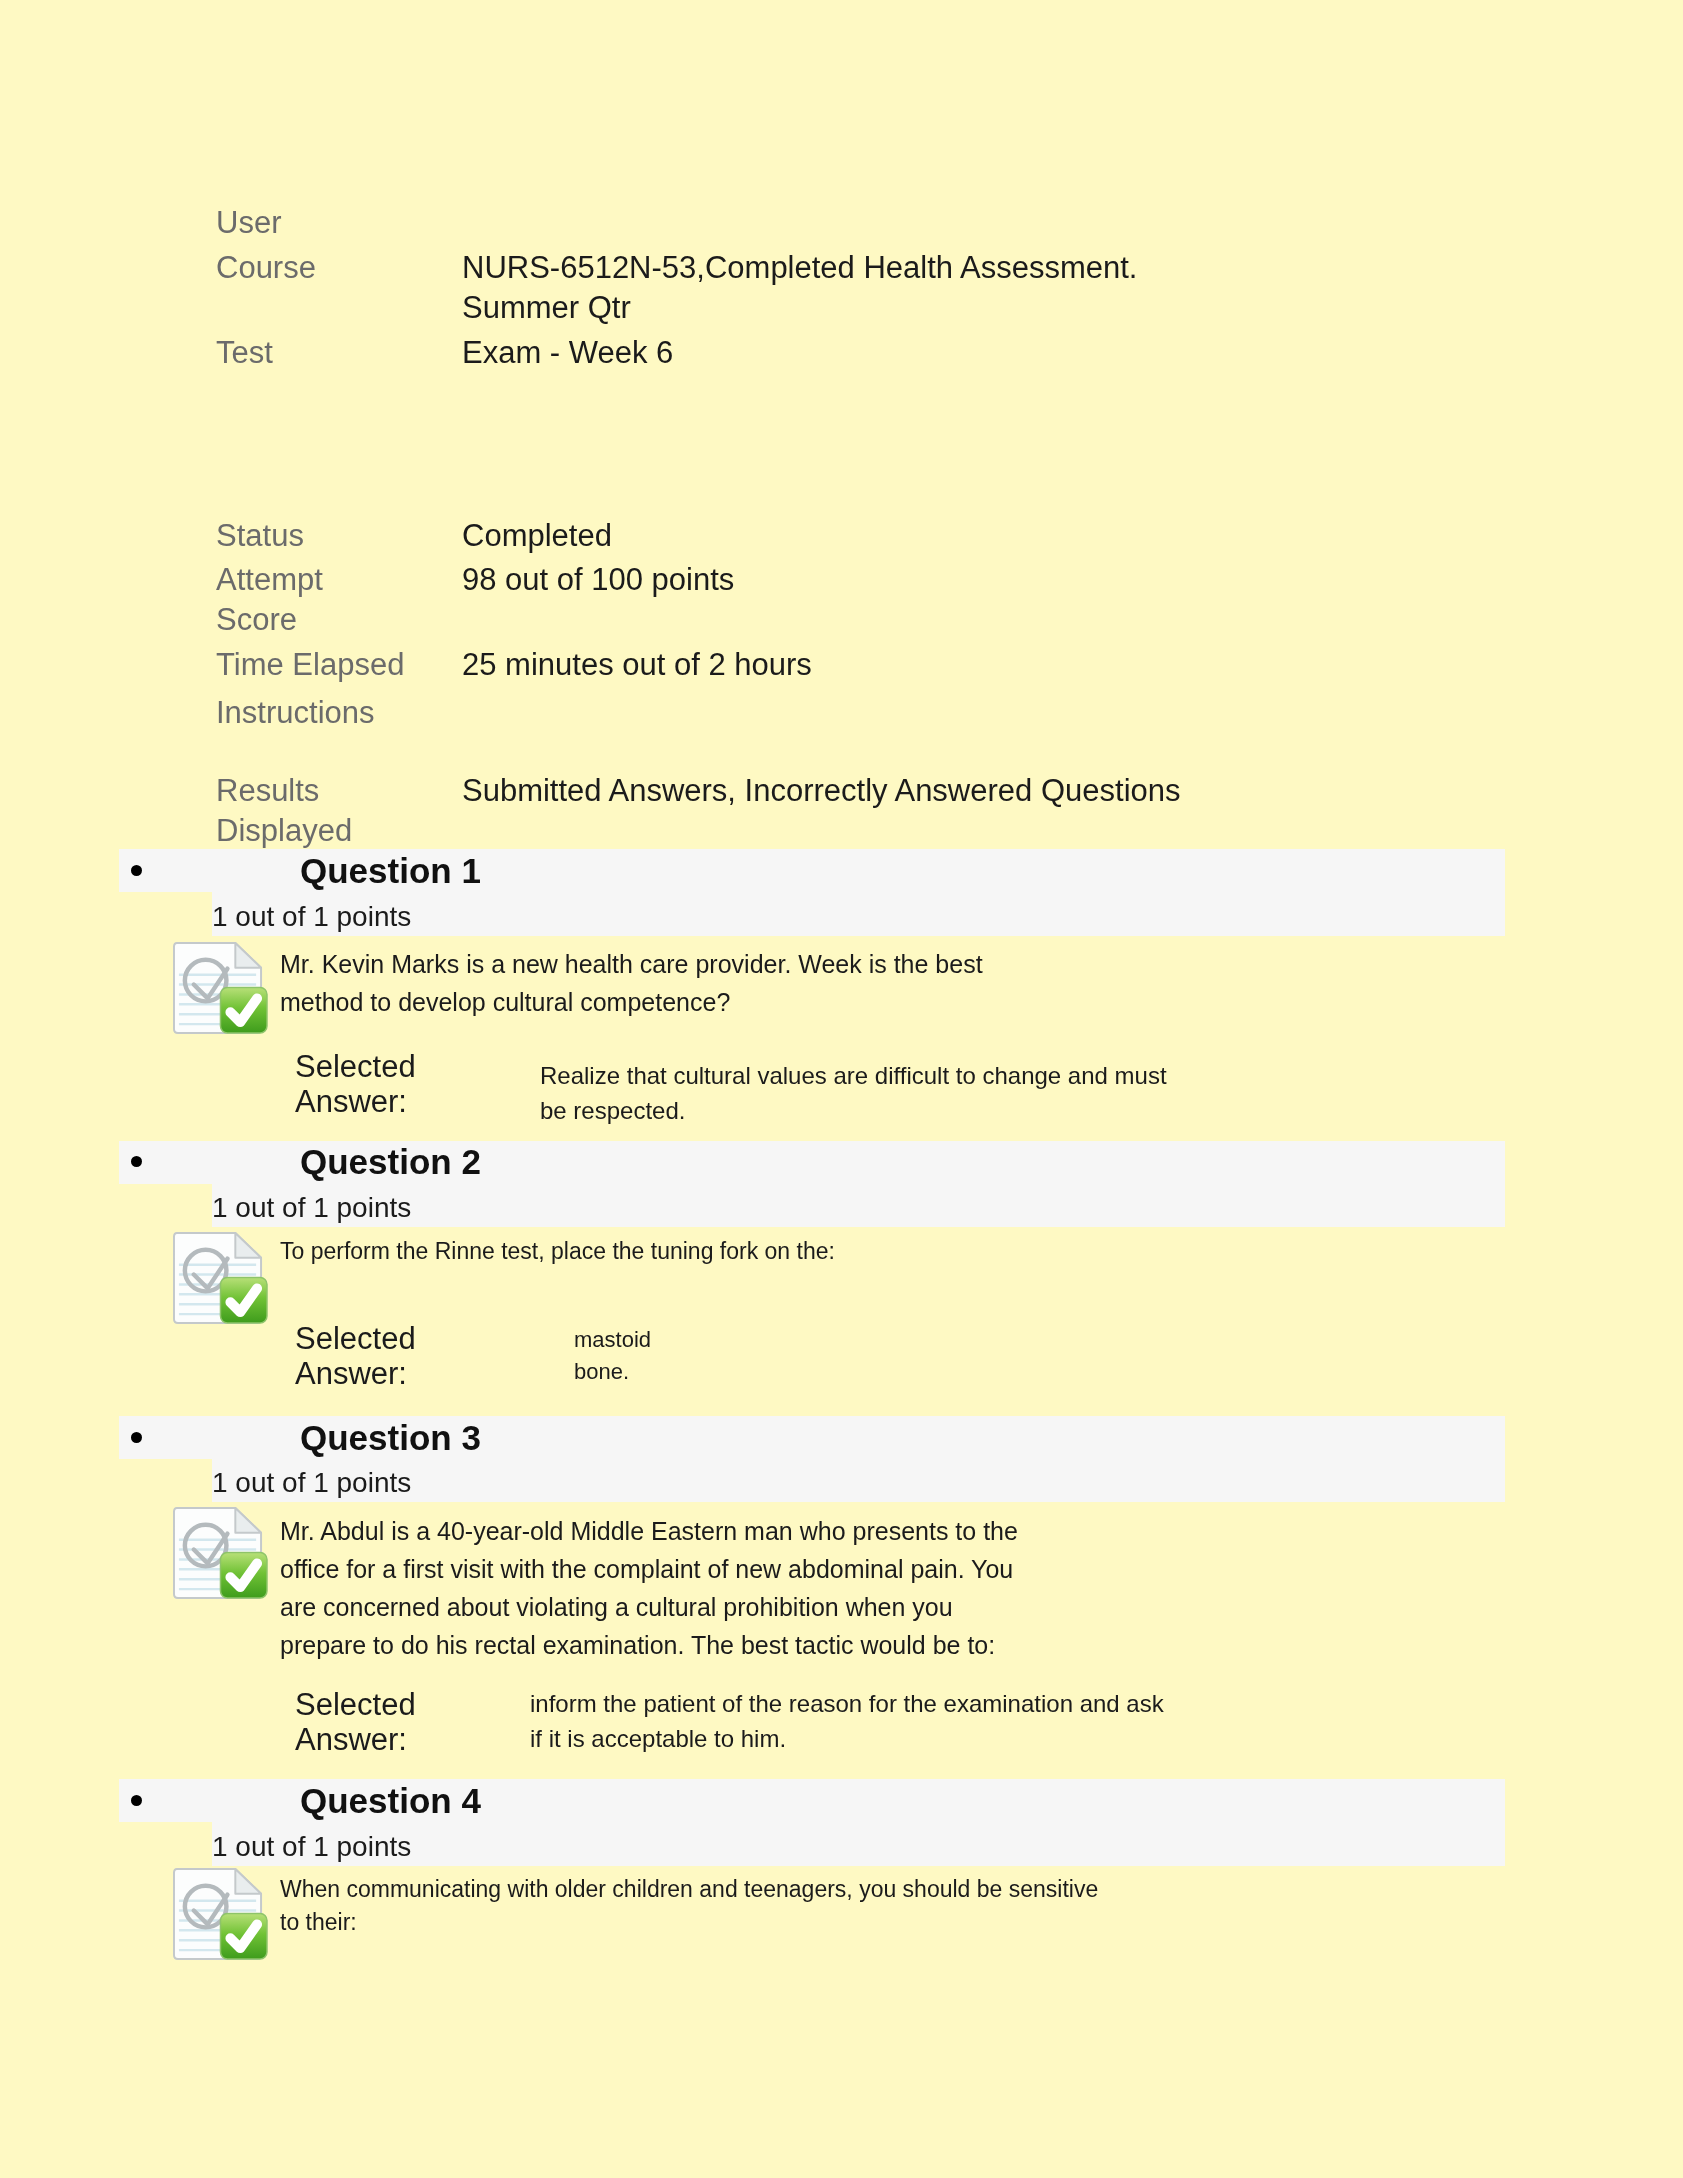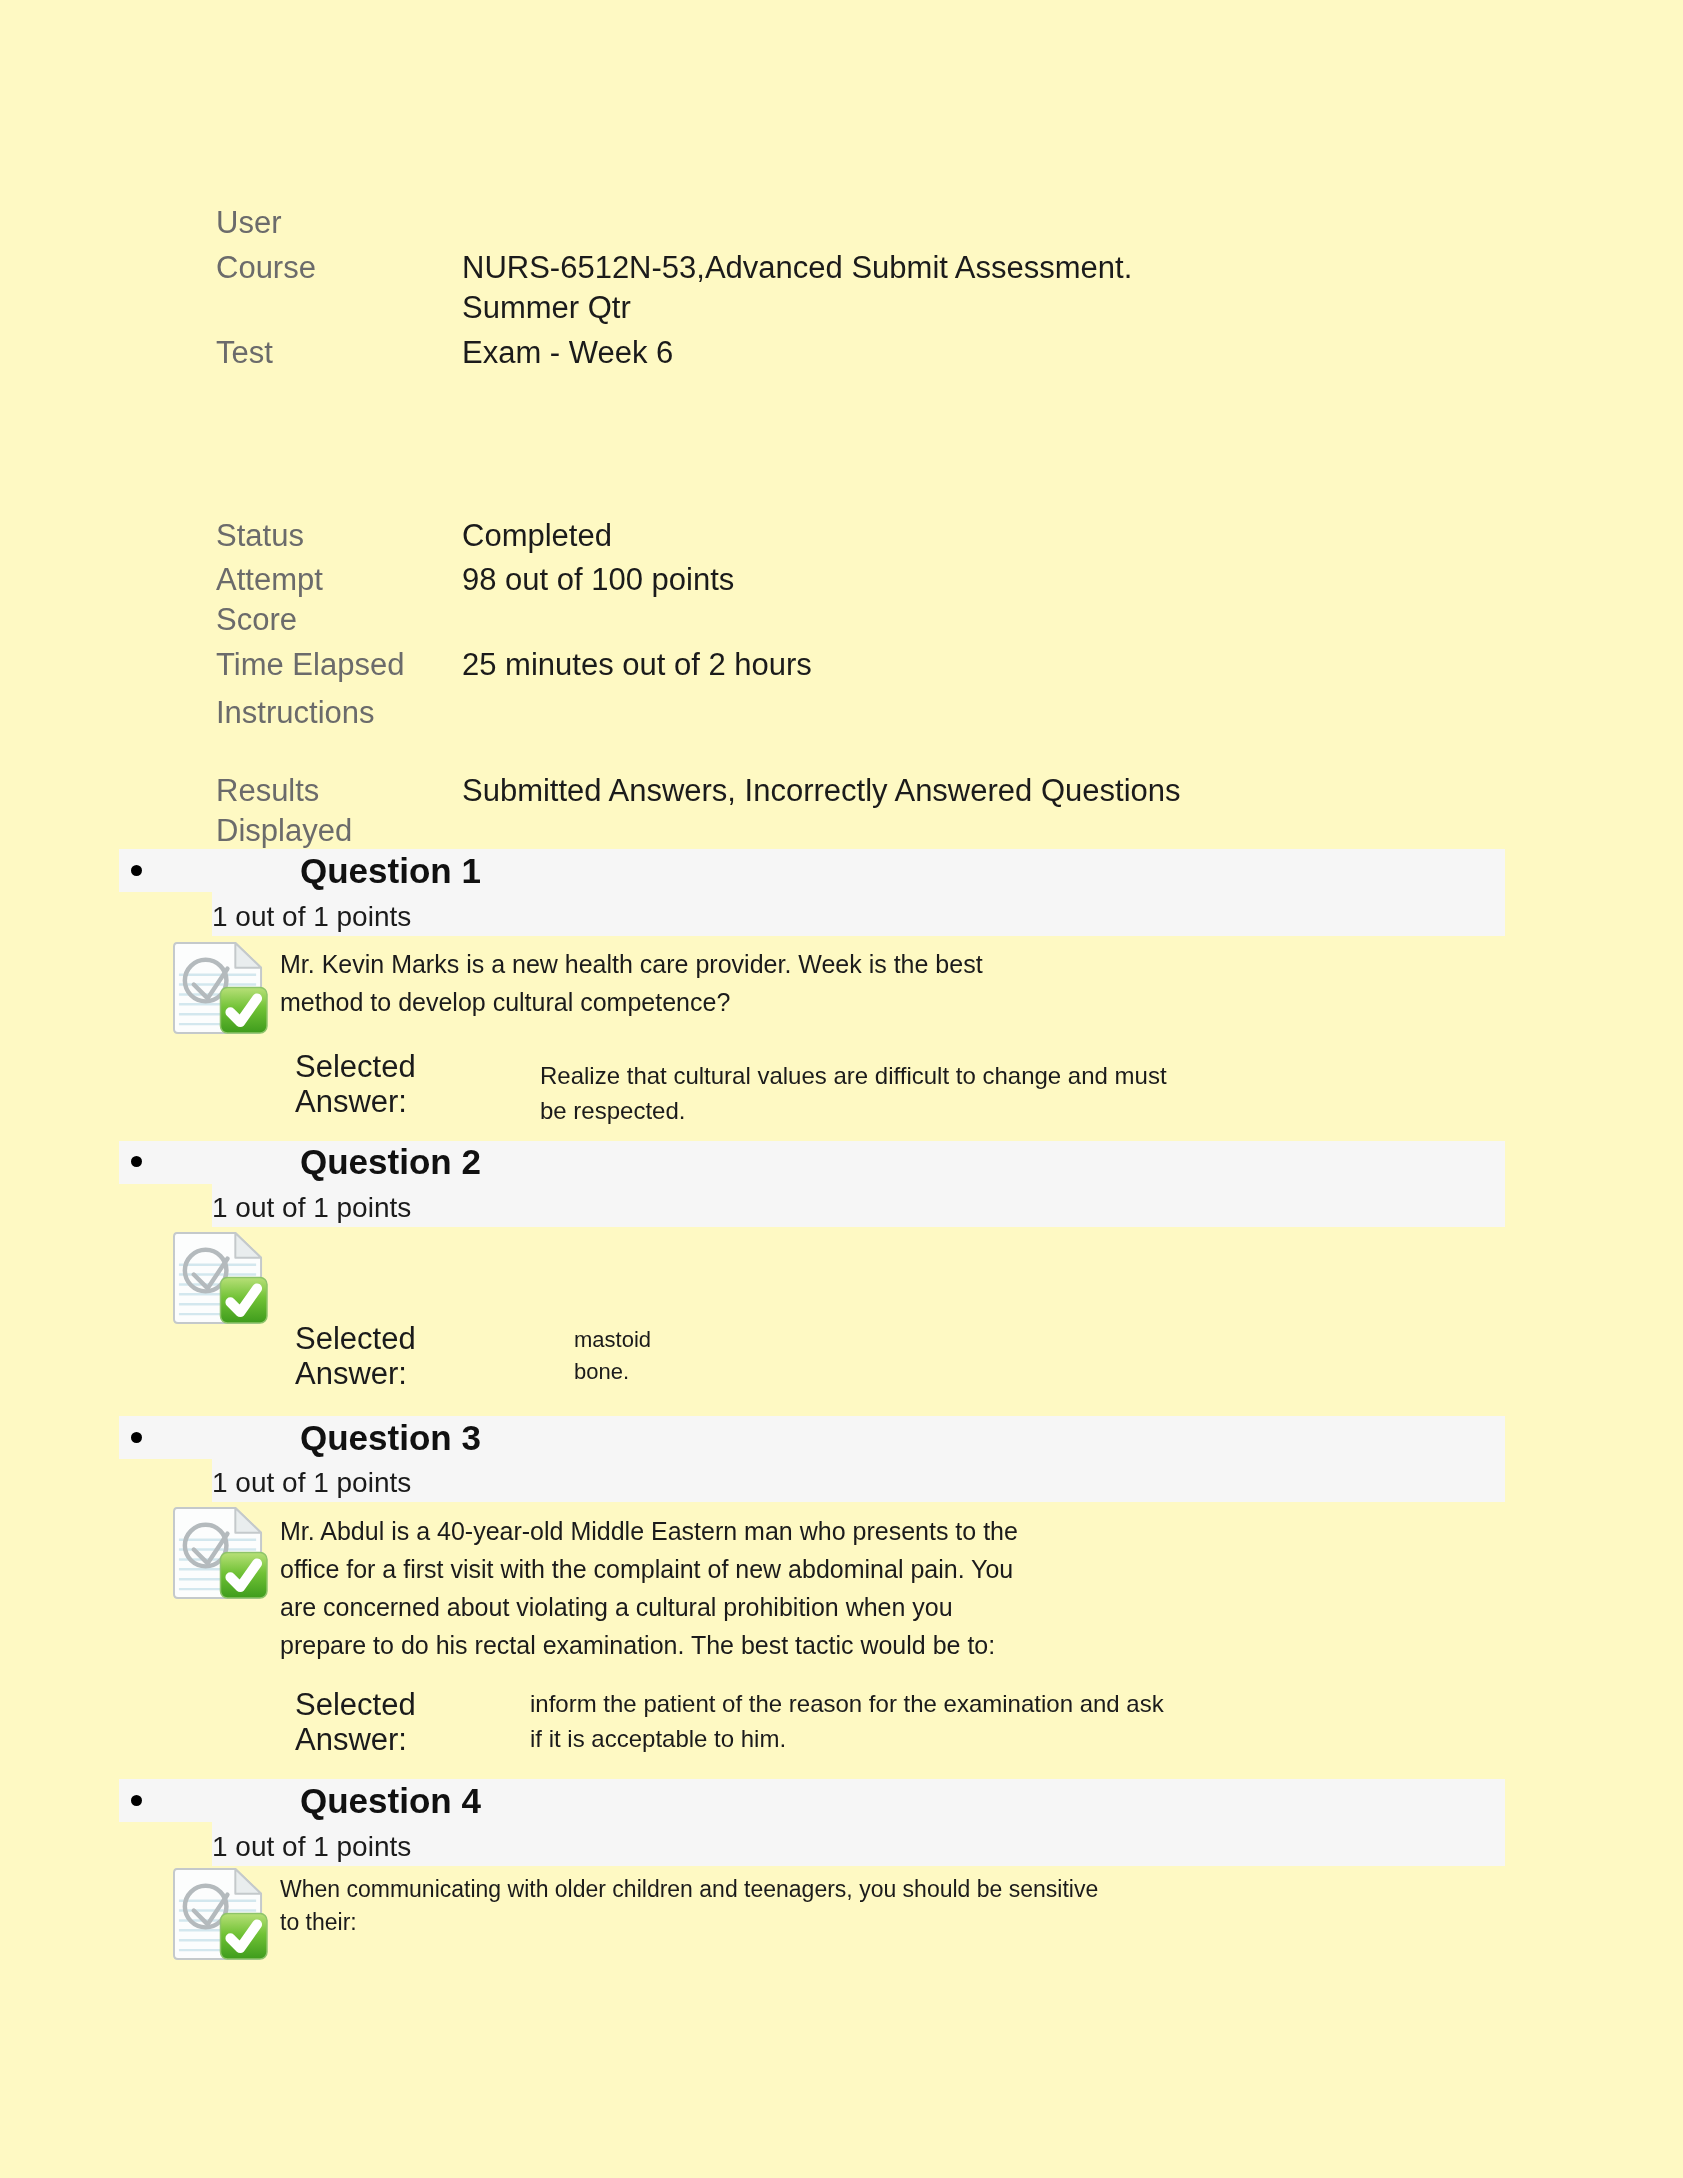--- a/index.html
+++ b/index.html
@@ -106,21 +106,21 @@
     </linearGradient>
   </defs>
 </svg>
 
 <div id="page">
 
   <div class="hlabel r-user">User</div>
   <div class="hvalue r-user"></div>
 
   <div class="hlabel r-course">Course</div>
-  <div class="hvalue r-course">NURS-6512N-53,Advanced Submit Assessment.
+  <div class="hvalue r-course">NURS-6512N-53,Completed Health Assessment.
 Summer Qtr</div>
 
   <div class="hlabel r-test">Test</div>
   <div class="hvalue r-test">Exam - Week 6</div>
 
   <div class="hlabel r-status">Status</div>
   <div class="hvalue r-status">Completed</div>
 
   <div class="hlabel r-attempt">Attempt
 Score</div>
@@ -175,20 +175,21 @@
       <line x1="9" y1="54" x2="87" y2="54"></line>
         <line x1="9" y1="64" x2="87" y2="64"></line>
       <line x1="9" y1="74" x2="87" y2="74"></line>
         <line x1="9" y1="84" x2="87" y2="84"></line>
     </g>
     <circle cx="36" cy="40" r="21" fill="none" stroke="#b4babd" stroke-width="4.5"></circle>
     <path d="M24,44 L38,58 L58,28" fill="none" stroke="#b4babd" stroke-width="4.5" stroke-linecap="round" stroke-linejoin="round"></path>
     <rect x="51" y="47" width="47" height="46" rx="7" fill="url(#gbadge)" stroke="#8ec46a" stroke-width="1.5"></rect>
     <path d="M61,72 L71,82 L88,58" fill="none" stroke="#ffffff" stroke-width="10" stroke-linecap="round" stroke-linejoin="round"></path>
   </svg>
+  <div class="qtext small q2-text">To perform the Rinne test, place the tuning fork on the:</div>
   <div class="sel-label q2-sel">Selected
 Answer:</div>
   <div class="sel-val small q2-ans">mastoid
 bone.</div>
 
   <div class="bandA q3-bandA"></div>
   <div class="bullet q3-bullet"></div>
   <div class="qtitle q3-title">Question 3</div>
   <div class="bandB q3-bandB">1 out of 1 points</div>
   <svg class="qicon q3-icon" viewBox="0 0 100 95">

